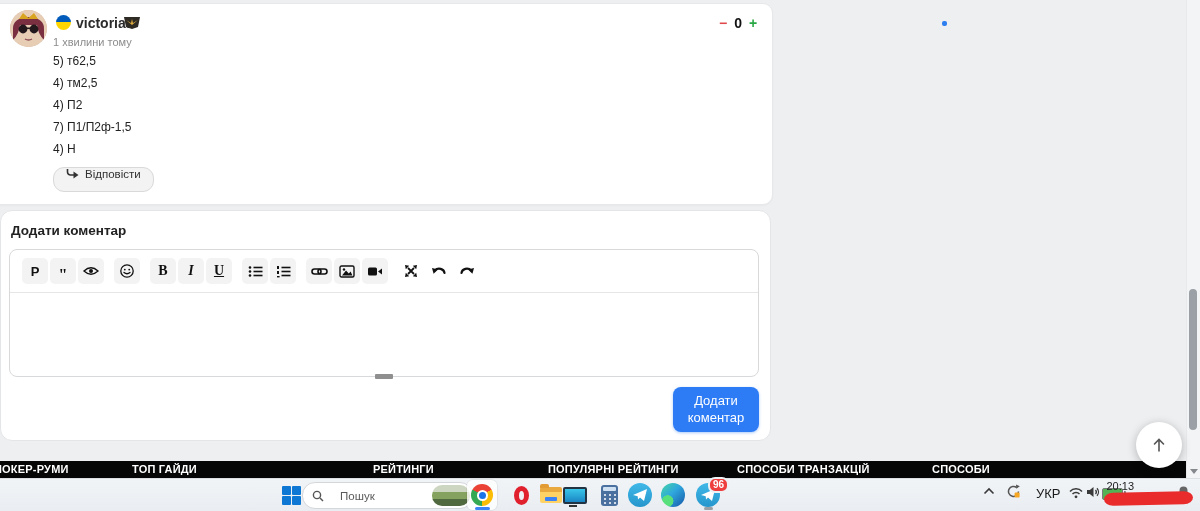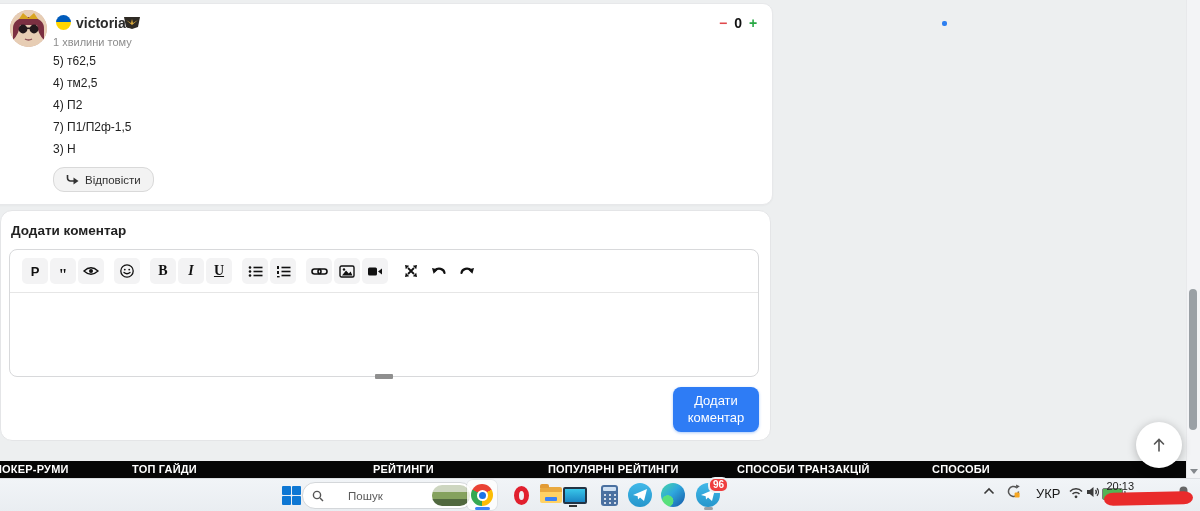--- a/index.html
+++ b/index.html
@@ -10,21 +10,21 @@
   .comment-card{position:absolute;left:-12px;top:3px;width:783px;height:200px;background:#fff;
                 border:1px solid #e7e8ea;border-radius:10px;box-shadow:0 1px 2px rgba(0,0,0,.03)}
   .avatar{position:absolute;left:21px;top:6px;width:37px;height:37px;border-radius:50%;overflow:hidden;background:#d9b7a0}
   .flag{position:absolute;left:67px;top:11px;width:15px;height:15px;border-radius:50%;
         background:linear-gradient(180deg,#005bbb 0 50%,#ffd500 50%)}
   .username{position:absolute;left:87px;top:11px;font-size:14px;font-weight:bold;color:#2b2b2b}
   .vip-badge{position:absolute;left:133px;top:10px;width:20px;height:16px}
   .timestamp{position:absolute;left:64px;top:32px;font-size:11px;color:#8d8d8d}
   .c-line{position:absolute;left:64px;font-size:12px;color:#222}
   .l0{top:50px}.l1{top:72px}.l2{top:94px}.l3{top:116px}.l4{top:138px}
-  .reply-btn{position:absolute;left:64px;top:163px;height:23px;padding:0 12px;display:flex;align-items:center;gap:6px;
+  .reply-btn{position:absolute;left:64px;top:163px;height:23px;padding:0 12px;display:flex;align-items:flex-start;gap:6px;
              background:#f3f3f3;border:1px solid #d9d9d9;border-radius:11px;font-size:11.5px;color:#333;cursor:pointer}
   .votes{position:absolute;left:730px;top:11px;display:flex;align-items:center;gap:7px;font-size:14px;font-weight:bold}
   .vote-minus{color:#e0484c;cursor:pointer}
   .vote-count{color:#111}
   .vote-plus{color:#27a844;cursor:pointer}
 
   
   .form-card{position:absolute;left:0px;top:210px;width:769px;height:229px;background:#fff;
              border:1px solid #e4e5e7;border-radius:12px}
   .form-title{position:absolute;left:10px;top:12px;font-size:13.5px;font-weight:bold;color:#222}
@@ -51,21 +51,21 @@
   .f0{left:-6px}.f1{left:132px}.f2{left:373px}.f3{left:548px}.f4{left:737px}.f5{left:932px}
 
   
   .taskbar{position:absolute;left:0;top:478px;width:1200px;height:33px;
            background:linear-gradient(#f1f4f7,#e9edf1);border-top:1px solid #dcdfe3}
   .tb-icon{position:absolute;top:483px;width:24px;height:24px;display:flex;align-items:center;justify-content:center;cursor:pointer}
   .win-logo{display:grid;grid-template-columns:9px 9px;grid-template-rows:9px 9px;gap:1px}
   .win-logo span{background:#0e77d3;border-radius:1px}
   .search-box{position:absolute;left:302px;top:482px;width:158px;height:25px;background:#fff;border:1px solid #d4d7da;
               border-radius:13px;display:flex;align-items:center;padding:0 2px 0 9px;cursor:pointer}
-  .search-box .ph{font-size:11.5px;color:#5a5a5a;margin-left:24px;flex:1}
+  .search-box .ph{font-size:11.5px;color:#5a5a5a;margin-left:16px;flex:1}
   .bing-img{width:38px;height:21px;border-radius:10px;
             background:linear-gradient(180deg,#cdd6c0 0 34%,#85a25e 34% 68%,#51693f 68%)}
   .chrome-plate{position:absolute;left:467px;top:480px;width:30px;height:30px;border-radius:6px;
                 background:rgba(255,255,255,.8);box-shadow:0 0 0 1px rgba(0,0,0,.05);cursor:pointer}
   .chrome{position:absolute;left:4px;top:4px;width:22px;height:22px;border-radius:50%;
           background:conic-gradient(#ea4335 0 60deg,#fbbc05 60deg 180deg,#34a853 180deg 300deg,#ea4335 300deg)}
   .chrome .ring{position:absolute;left:5.5px;top:5.5px;width:11px;height:11px;border-radius:50%;background:#fff}
   .chrome .dot{position:absolute;left:7.5px;top:7.5px;width:7px;height:7px;border-radius:50%;background:#1a73e8}
   .active-underline{position:absolute;left:475px;top:507px;width:15px;height:3px;border-radius:2px;background:#3b82f6}
   .opera-o{width:15px;height:19px;border:5px solid #e1202e;border-radius:50%;box-sizing:border-box}
@@ -131,21 +131,21 @@
         <path d="M2 3 L18 3 L16 13 L10 15 L4 13 Z" fill="#2e2a24"></path>
         <path d="M4 6 L9 9 L10 5 L11 9 L16 6 L10 11 Z" fill="#d9a93c"></path>
       </svg>
     </span>
     <div class="timestamp">1 хвилини тому</div>
 
     <div class="c-line l0">5) т62,5</div>
     <div class="c-line l1">4) тм2,5</div>
     <div class="c-line l2">4) П2</div>
     <div class="c-line l3">7) П1/П2ф-1,5</div>
-    <div class="c-line l4">3) Н</div>
+    <div class="c-line l4">4) Н</div>
 
     <div class="reply-btn">
       <span>
         <svg width="13" height="11" viewBox="0 0 13 11">
           <path d="M1.5 1 v3 a3 3 0 0 0 3 3 h4" fill="none" stroke="#333" stroke-width="1.6"></path>
           <polygon points="7.5,3.5 12.5,7 7.5,10.5" fill="#333"></polygon>
         </svg>
       </span>
       <span>Відповісти</span>
     </div>

